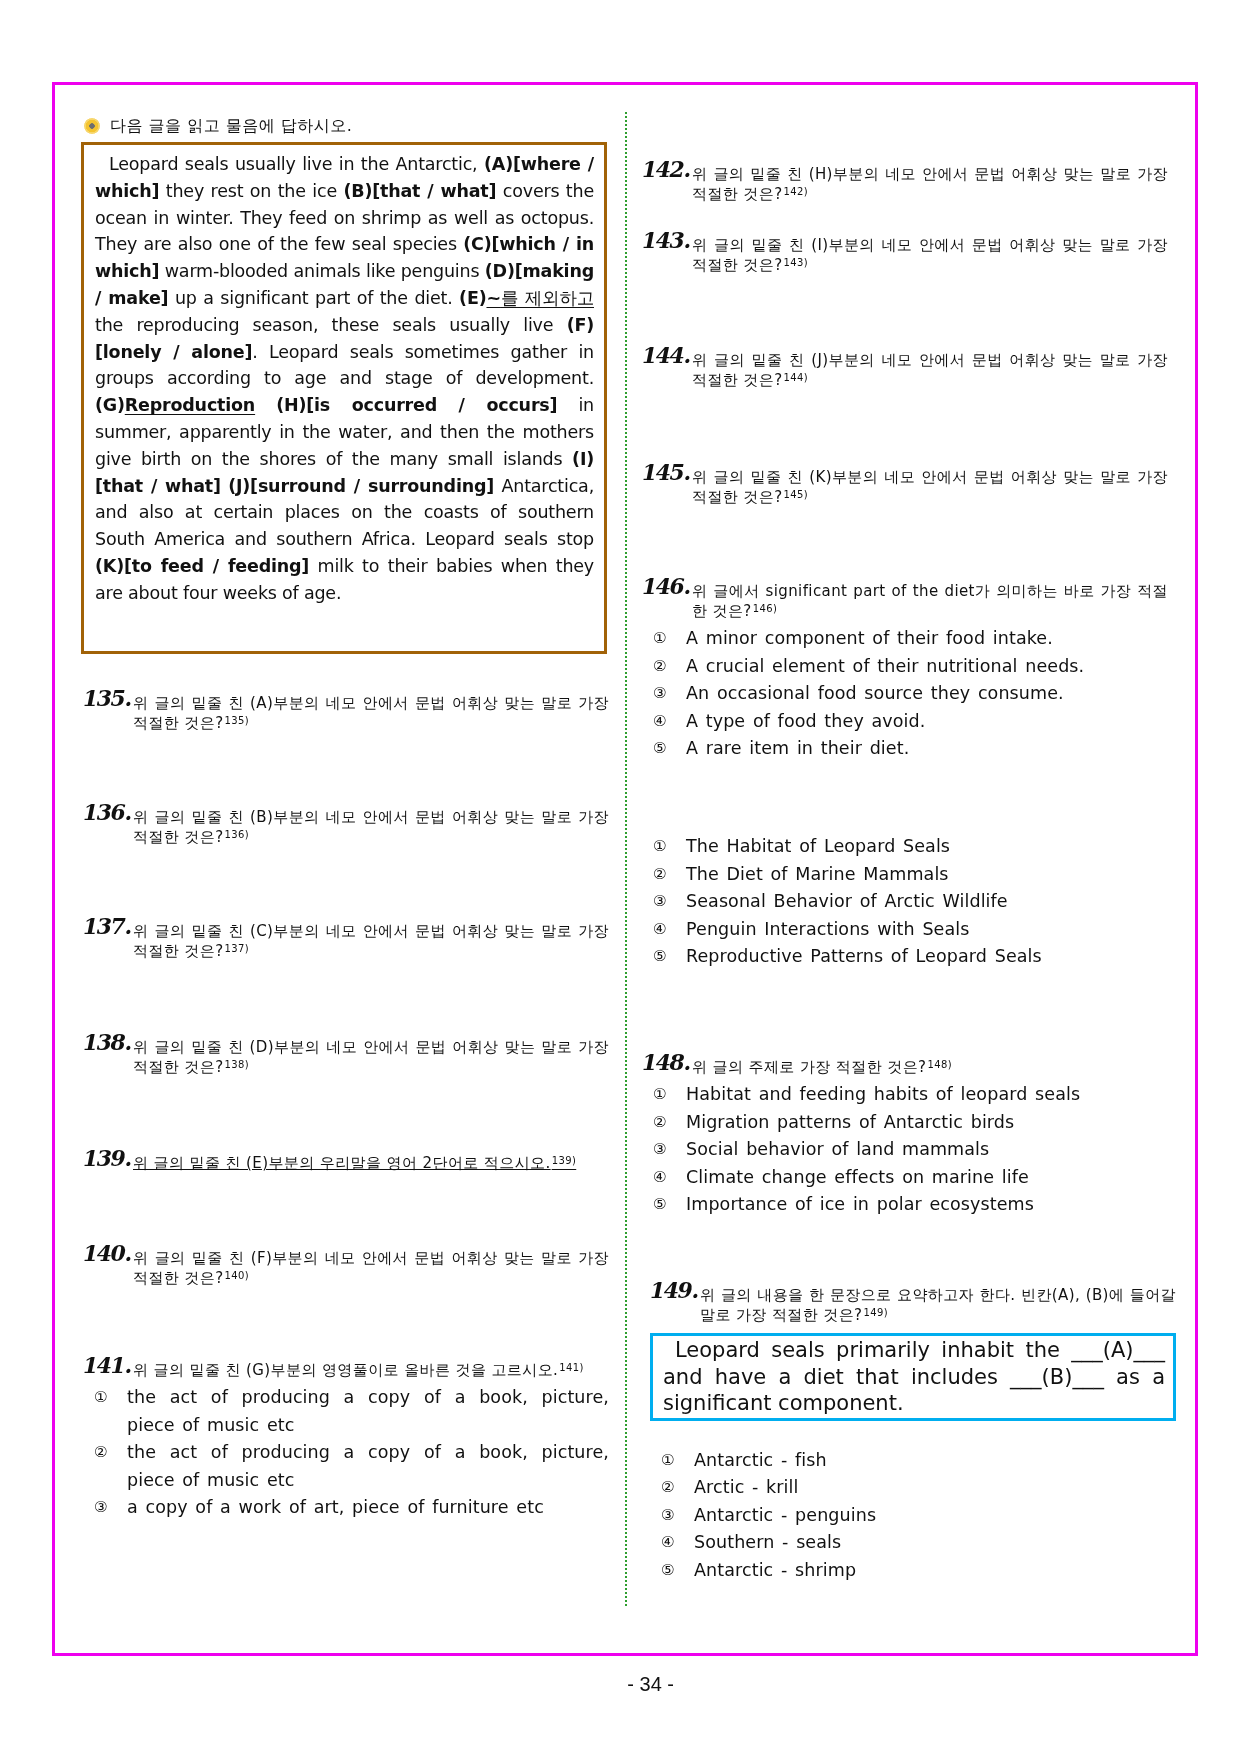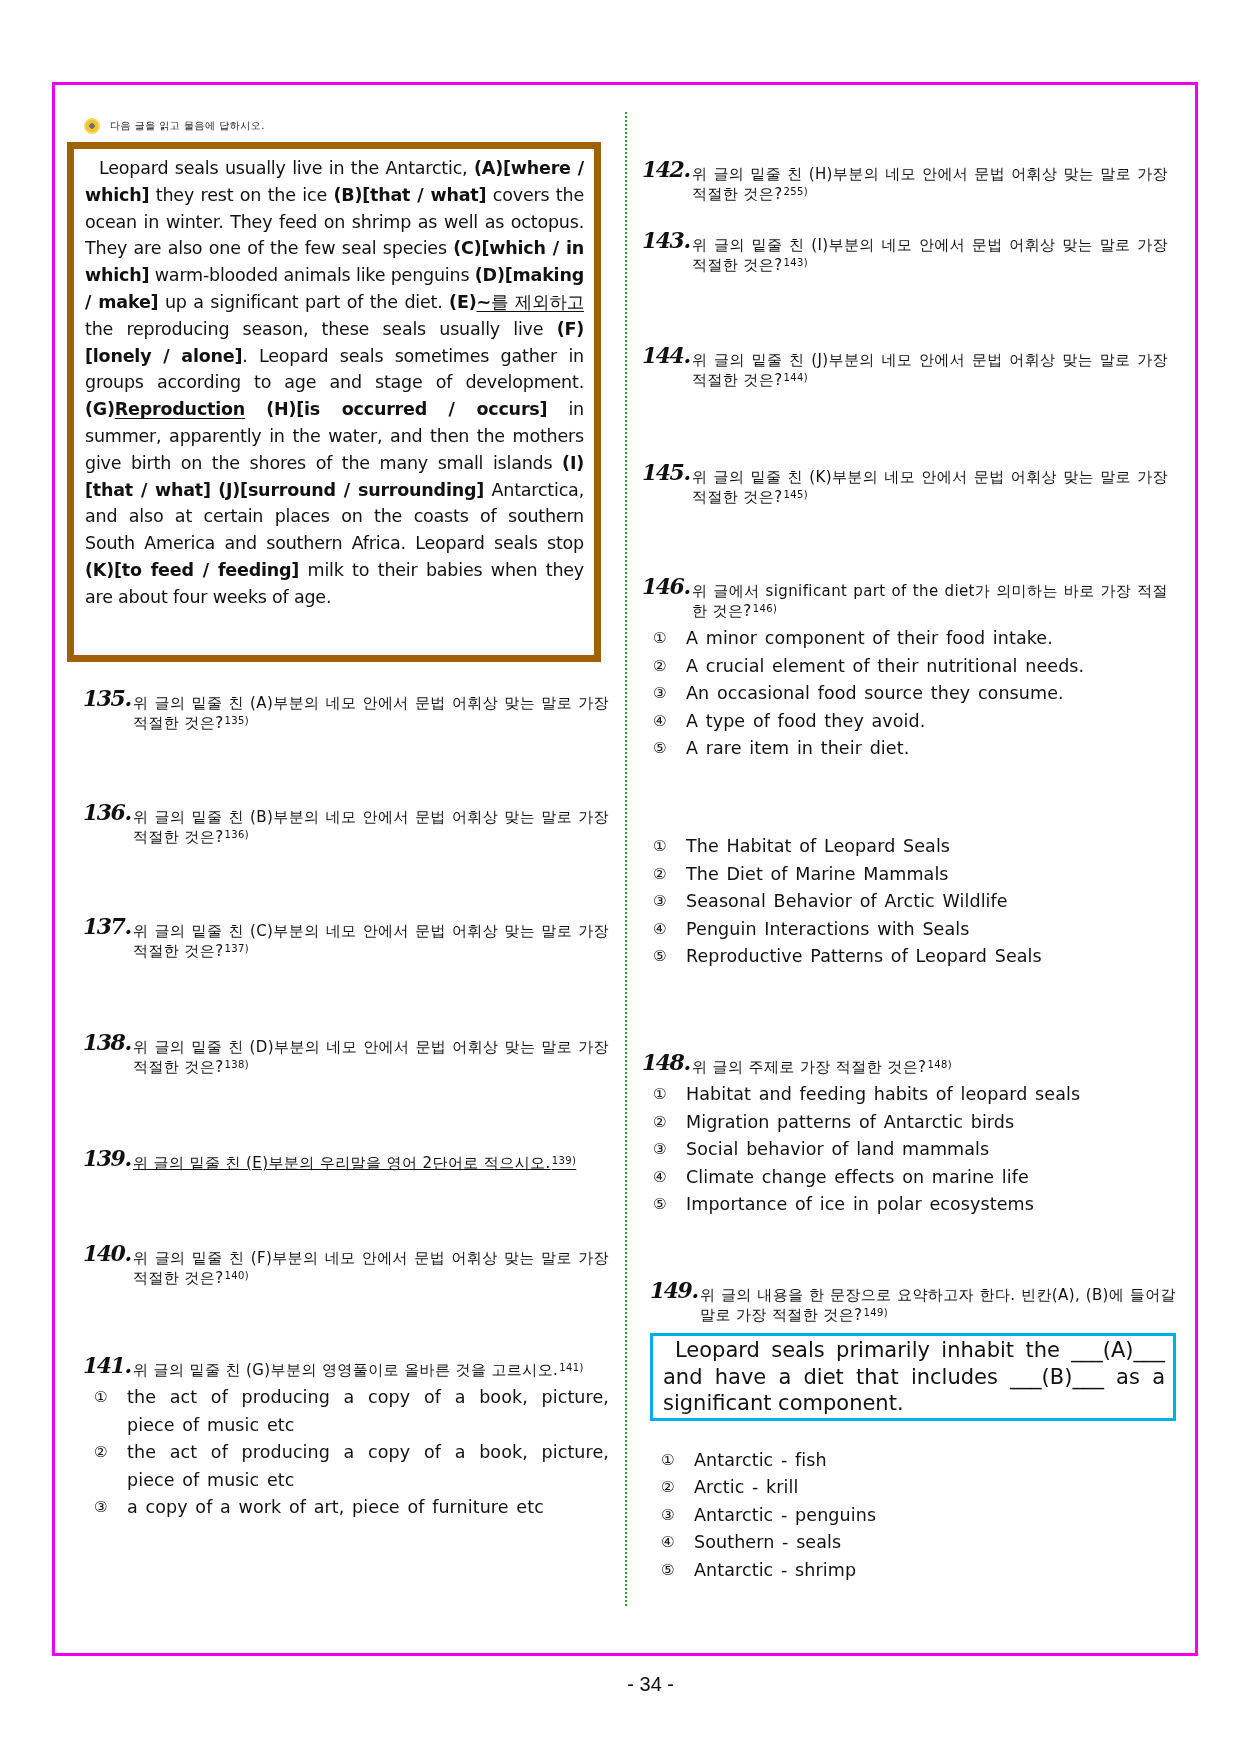--- a/index.html
+++ b/index.html
@@ -6,23 +6,23 @@
   body { width:1240px; height:1753px; position:relative; overflow:hidden;
          font-family:"DejaVu Sans", sans-serif; color:#111; }
   .frame { position:absolute; left:52px; top:82px; width:1140px; height:1568px;
            border:3px solid #ee00ee; box-sizing:content-box; }
   .divider { position:absolute; left:625px; top:112px; width:0; height:1494px;
              border-left:2px dotted #2e9e2e; }
   .header { position:absolute; left:84px; top:114px; height:24px; display:flex; align-items:center; }
   .sun { width:16px; height:16px; position:relative; margin-right:10px; }
   .sun::before { content:""; position:absolute; left:0; top:0; width:16px; height:16px; border-radius:50%;
                  background:radial-gradient(circle at 50% 50%, #6e6e6e 0 2.5px, #f4c430 3px 6px, #f7d66b 6.5px 8px, transparent 8px); }
-  .header-text { font-size:10px; letter-spacing:0.5px; }
-  .passage { position:absolute; left:67px; top:142px; width:520px; height:506px;
-             border:7px solid #a16207; box-sizing:content-box; padding:0; }
+  .header-text { font-size:16px; letter-spacing:0.5px; }
+  .passage { position:absolute; left:81px; top:142px; width:520px; height:506px;
+             border:3px solid #a16207; box-sizing:content-box; padding:0; }
   .passage p { margin:0; padding:6px 10px 0 11px; font-family:"DejaVu Sans", sans-serif;
                font-size:17.5px; line-height:26.8px; text-align:justify; text-align-last:left;
                text-indent:14px; letter-spacing:-0.2px; }
   .q { position:absolute; width:526px; }
   .q .stem { position:relative; padding-left:50px; font-size:15px; line-height:20px; text-align:justify; letter-spacing:0.4px; }
   .q .num { position:absolute; left:0; top:-5px; font-family:"DejaVu Serif", serif; font-weight:bold;
             font-style:italic; font-size:22px; letter-spacing:-1.5px; }
   .q sup { font-size:10px; vertical-align:top; position:relative; top:-2px; margin-left:1px; }
   .opts { margin:4px 0 0 0; padding:0; list-style:none; }
   .opts li { position:relative; padding-left:44px; font-size:17.5px; line-height:27.6px; letter-spacing:0.1px; word-spacing:2px; text-align:justify; }
@@ -69,21 +69,21 @@
 <div class="q" style="left:83px;top:1360px;">
   <div class="stem"><span class="num">141.</span><span>위 글의 밑줄 친 (G)부분의 영영풀이로 올바른 것을 고르시오.</span><sup>141)</sup></div>
   <ul class="opts">
     <li><span class="circ">①</span><span>the act of producing a copy of a book, picture, piece of music etc</span></li>
     <li><span class="circ">②</span><span>the act of producing a copy of a book, picture, piece of music etc</span></li>
     <li><span class="circ">③</span><span>a copy of a work of art, piece of furniture etc</span></li>
   </ul>
 </div>
 
 <div class="q" style="left:642px;top:120px;margin-top:44px;">
-  <div class="stem"><span class="num">142.</span><span>위 글의 밑줄 친 (H)부분의 네모 안에서 문법 어휘상 맞는 말로 가장 적절한 것은?</span><sup>255)</sup></div>
+  <div class="stem"><span class="num">142.</span><span>위 글의 밑줄 친 (H)부분의 네모 안에서 문법 어휘상 맞는 말로 가장 적절한 것은?</span><sup>142)</sup></div>
 </div>
 <div class="q" style="left:642px;top:235px;">
   <div class="stem"><span class="num">143.</span><span>위 글의 밑줄 친 (I)부분의 네모 안에서 문법 어휘상 맞는 말로 가장 적절한 것은?</span><sup>143)</sup></div>
 </div>
 <div class="q" style="left:642px;top:350px;">
   <div class="stem"><span class="num">144.</span><span>위 글의 밑줄 친 (J)부분의 네모 안에서 문법 어휘상 맞는 말로 가장 적절한 것은?</span><sup>144)</sup></div>
 </div>
 <div class="q" style="left:642px;top:467px;">
   <div class="stem"><span class="num">145.</span><span>위 글의 밑줄 친 (K)부분의 네모 안에서 문법 어휘상 맞는 말로 가장 적절한 것은?</span><sup>145)</sup></div>
 </div>

